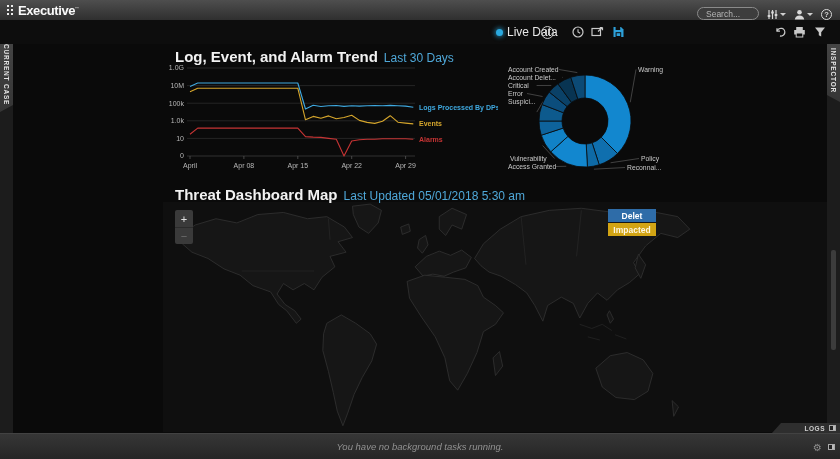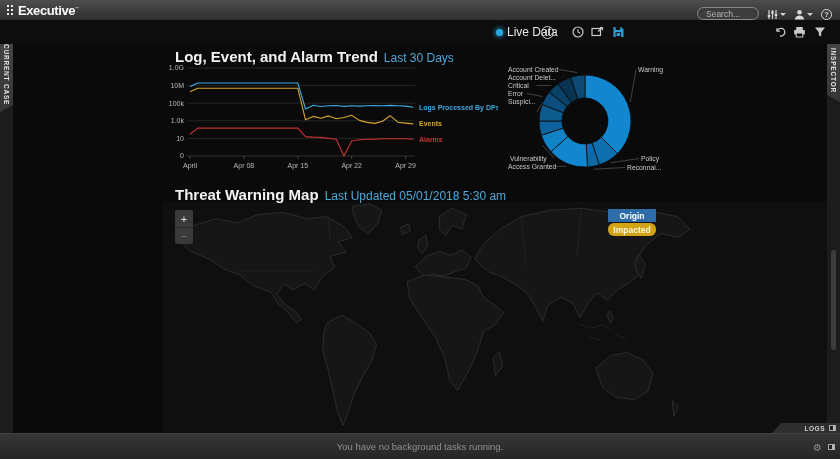--- a/index.html
+++ b/index.html
@@ -62,35 +62,35 @@
   .chart-title .t{ color:#f2f2f2; font-size:15px; font-weight:bold; }
   .chart-title .s{ color:#4fa8d9; font-size:12px; }
   
   .map-canvas{ position:absolute; left:163px; top:202px; width:664px; height:230px; background:#0f0f0f; overflow:hidden; }
   .map-zoom{ position:absolute; left:12px; top:8px; width:18px; height:34px; background:#3a3a3a; border-radius:2px; overflow:hidden; z-index:5; }
   .map-zoom .z{ width:18px; height:17px; color:#e0e0e0; font-size:11px; display:flex; align-items:center; justify-content:center; cursor:pointer; }
   .map-zoom .z.out{ color:#6f6f6f; border-top:1px solid #2b2b2b; }
   .map-legend{ position:absolute; left:445px; top:7px; width:48px; z-index:5; }
   .ml-btn{ height:13px; display:flex; align-items:center; justify-content:center; color:#fff; font-size:8.5px; font-weight:bold; cursor:pointer; }
   .ml-btn.origin{ background:#2e6ca8; }
-  .ml-btn.impacted{ background:#d2a414; margin-top:1px; color:#fdf6e0;border-radius:6px; }
+  .ml-btn.impacted{ background:#d2a414; margin-top:1px; color:#fdf6e0; }
   
   .logs-tab{
     position:absolute; left:772px; top:423px; width:68px; height:10px; background:#2e2e2e; z-index:28;
     clip-path:polygon(9px 0,100% 0,100% 100%,0 100%);
     display:flex; align-items:center; justify-content:flex-end; gap:4px; padding-right:4px; cursor:pointer;
   }
   .logs-tab .lbl{ color:#cfcfcf; font-size:6.5px; font-weight:bold; letter-spacing:.5px; }
   .mini-panel{ width:7px; height:6px; border:1px solid #aaa; background:#222; position:relative; }
   .mini-panel::after{ content:""; position:absolute; right:0; top:0; width:2.5px; height:4px; background:#bbb; }
   .statusbar{
     position:absolute; left:0; top:433px; width:840px; height:26px;
     background:linear-gradient(#363636,#262626); border-top:1px solid #424242; z-index:27;
   }
-  .status-msg{ color:#919191; font-size:9.5px; text-align:center; line-height:25px; }
+  .status-msg{ color:#919191; font-size:9.5px; text-align:center; line-height:25px;font-style:italic; }
   .status-icons{ position:absolute; right:5px; top:0; height:26px; display:flex; align-items:center; gap:6px; }
   .gear{ color:#8d8d8d; font-size:10px; cursor:pointer; font-family:"DejaVu Sans",sans-serif; }
   svg text{ font-family:"Liberation Sans",sans-serif; }
 </style>
 </head>
 <body>
 
 <div class="screen">
 
   <div class="topnav">
@@ -258,21 +258,21 @@
       <text x="3" y="26" font-size="6.8" fill="#c9c9c9">Critical</text>
       <path d="M52.961878394546225,21.785218258752423 A46,46 0 0 1 65.78521825875241,15.25140025042294 L72.8926091293762,37.125700125211466 A23,23 0 0 0 66.48093919727312,40.39260912937621 Z" fill="#083452" stroke="#0a0a0a" stroke-width="0.8"></path>
       <line x1="57.2" y1="15.5" x2="57.754465512762195" y2="15.340680314769976" stroke="#666" stroke-width="0.6"></line>
       <text x="3" y="18" font-size="6.8" fill="#c9c9c9">Account Delet...</text>
       <path d="M65.78521825875241,15.25140025042294 A46,46 0 0 1 79.99999999999999,13 L80,36 A23,23 0 0 0 72.8926091293762,37.125700125211466 Z" fill="#0c4a75" stroke="#0a0a0a" stroke-width="0.8"></path>
       <line x1="54" y1="7.5" x2="72.33471121302867" y2="10.603271310838252" stroke="#666" stroke-width="0.6"></line>
       <text x="3" y="10" font-size="6.8" fill="#c9c9c9">Account Created</text>
     </svg>
 
   <div class="chart-title" style="left:175px; top:186px;">
-    <span class="t">Threat Warning Map</span>
+    <span class="t">Threat Dashboard Map</span>
     <span class="s">Last Updated 05/01/2018 5:30 am</span>
   </div>
   <div class="map-canvas">
     <svg width="530" height="230" viewBox="0 0 660 220" preserveAspectRatio="none" style="position:absolute; left:0; top:0;">
       <g fill="#161616" stroke="#313131" stroke-width="0.9" stroke-linejoin="round">
         <path d="M18,34 L40,22 L66,16 L92,20 L118,12 L150,10 L180,16 L204,14 L226,24 L236,34 L218,38 L228,48 L208,52 L214,62 L198,72 L188,84 L176,78 L162,84 L150,78 L142,88 L152,98 L164,104 L172,112 L166,116 L154,104 L144,98 L134,86 L112,80 L96,70 L76,64 L56,54 L36,48 L24,40 Z"></path>
         <path d="M236,4 L258,2 L272,8 L268,20 L256,30 L244,24 L237,12 Z"></path>
         <path d="M296,24 L306,21 L308,28 L298,31 Z"></path>
         <path d="M204,116 L222,108 L240,116 L258,126 L266,136 L260,152 L248,168 L238,184 L230,202 L224,214 L217,200 L212,182 L206,162 L199,142 L200,126 Z"></path>
         <path d="M344,14 L360,6 L378,12 L372,26 L360,22 L352,32 L344,26 Z"></path>
@@ -289,21 +289,21 @@
       <g fill="none" stroke="#2a2a2a" stroke-width="0.7">
         <path d="M519,117 L534,121 L547,117 L559,123 M529,129 L544,132 M563,127 L577,131"></path>
         <path d="M98,66 L188,66 M206,16 L208,36 M446,14 L452,60 M521,8 L515,52"></path>
       </g>
     </svg>
     <div class="map-zoom">
       <div class="z">+</div>
       <div class="z out">−</div>
     </div>
     <div class="map-legend">
-      <div class="ml-btn origin">Origin</div>
+      <div class="ml-btn origin">Delet</div>
       <div class="ml-btn impacted">Impacted</div>
     </div>
   </div>
 
   <div class="logs-tab">
     <span class="lbl">LOGS</span>
     <span class="mini-panel"></span>
   </div>
   <div class="statusbar">
     <div class="status-msg">You have no background tasks running.</div>

